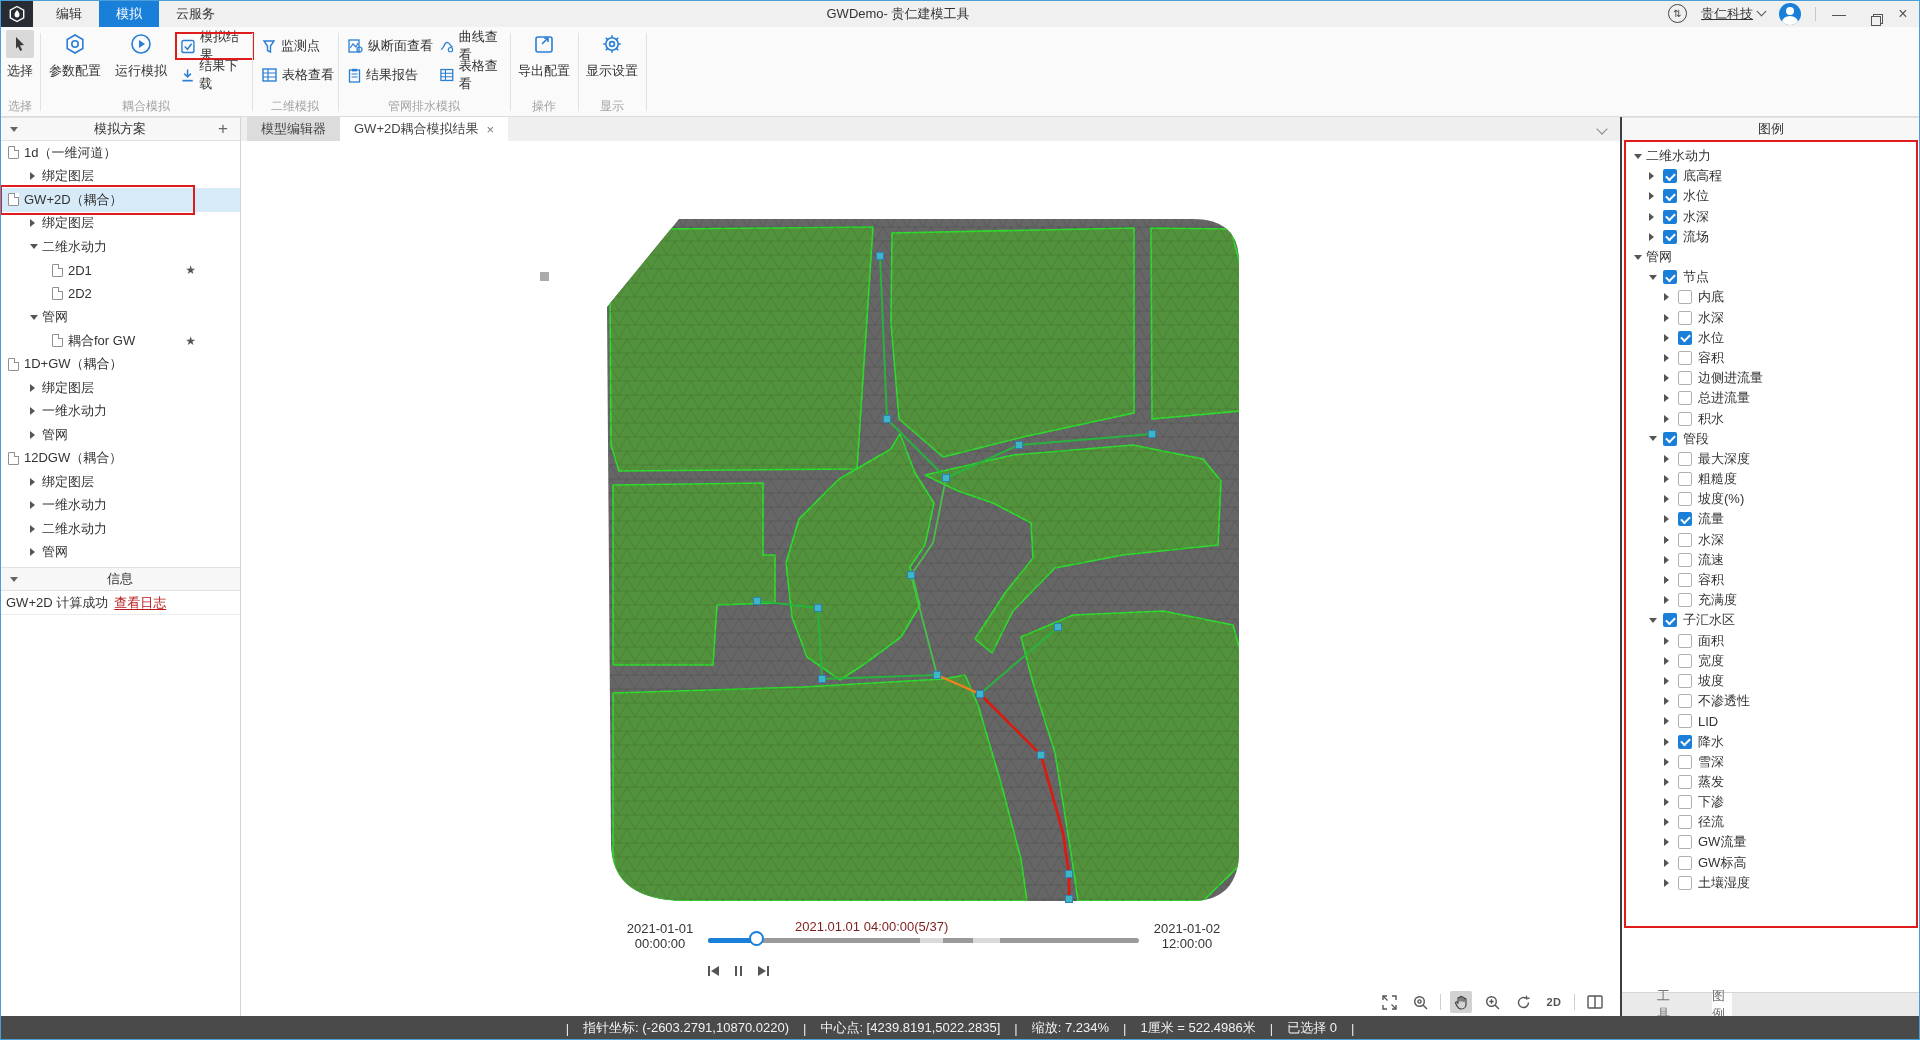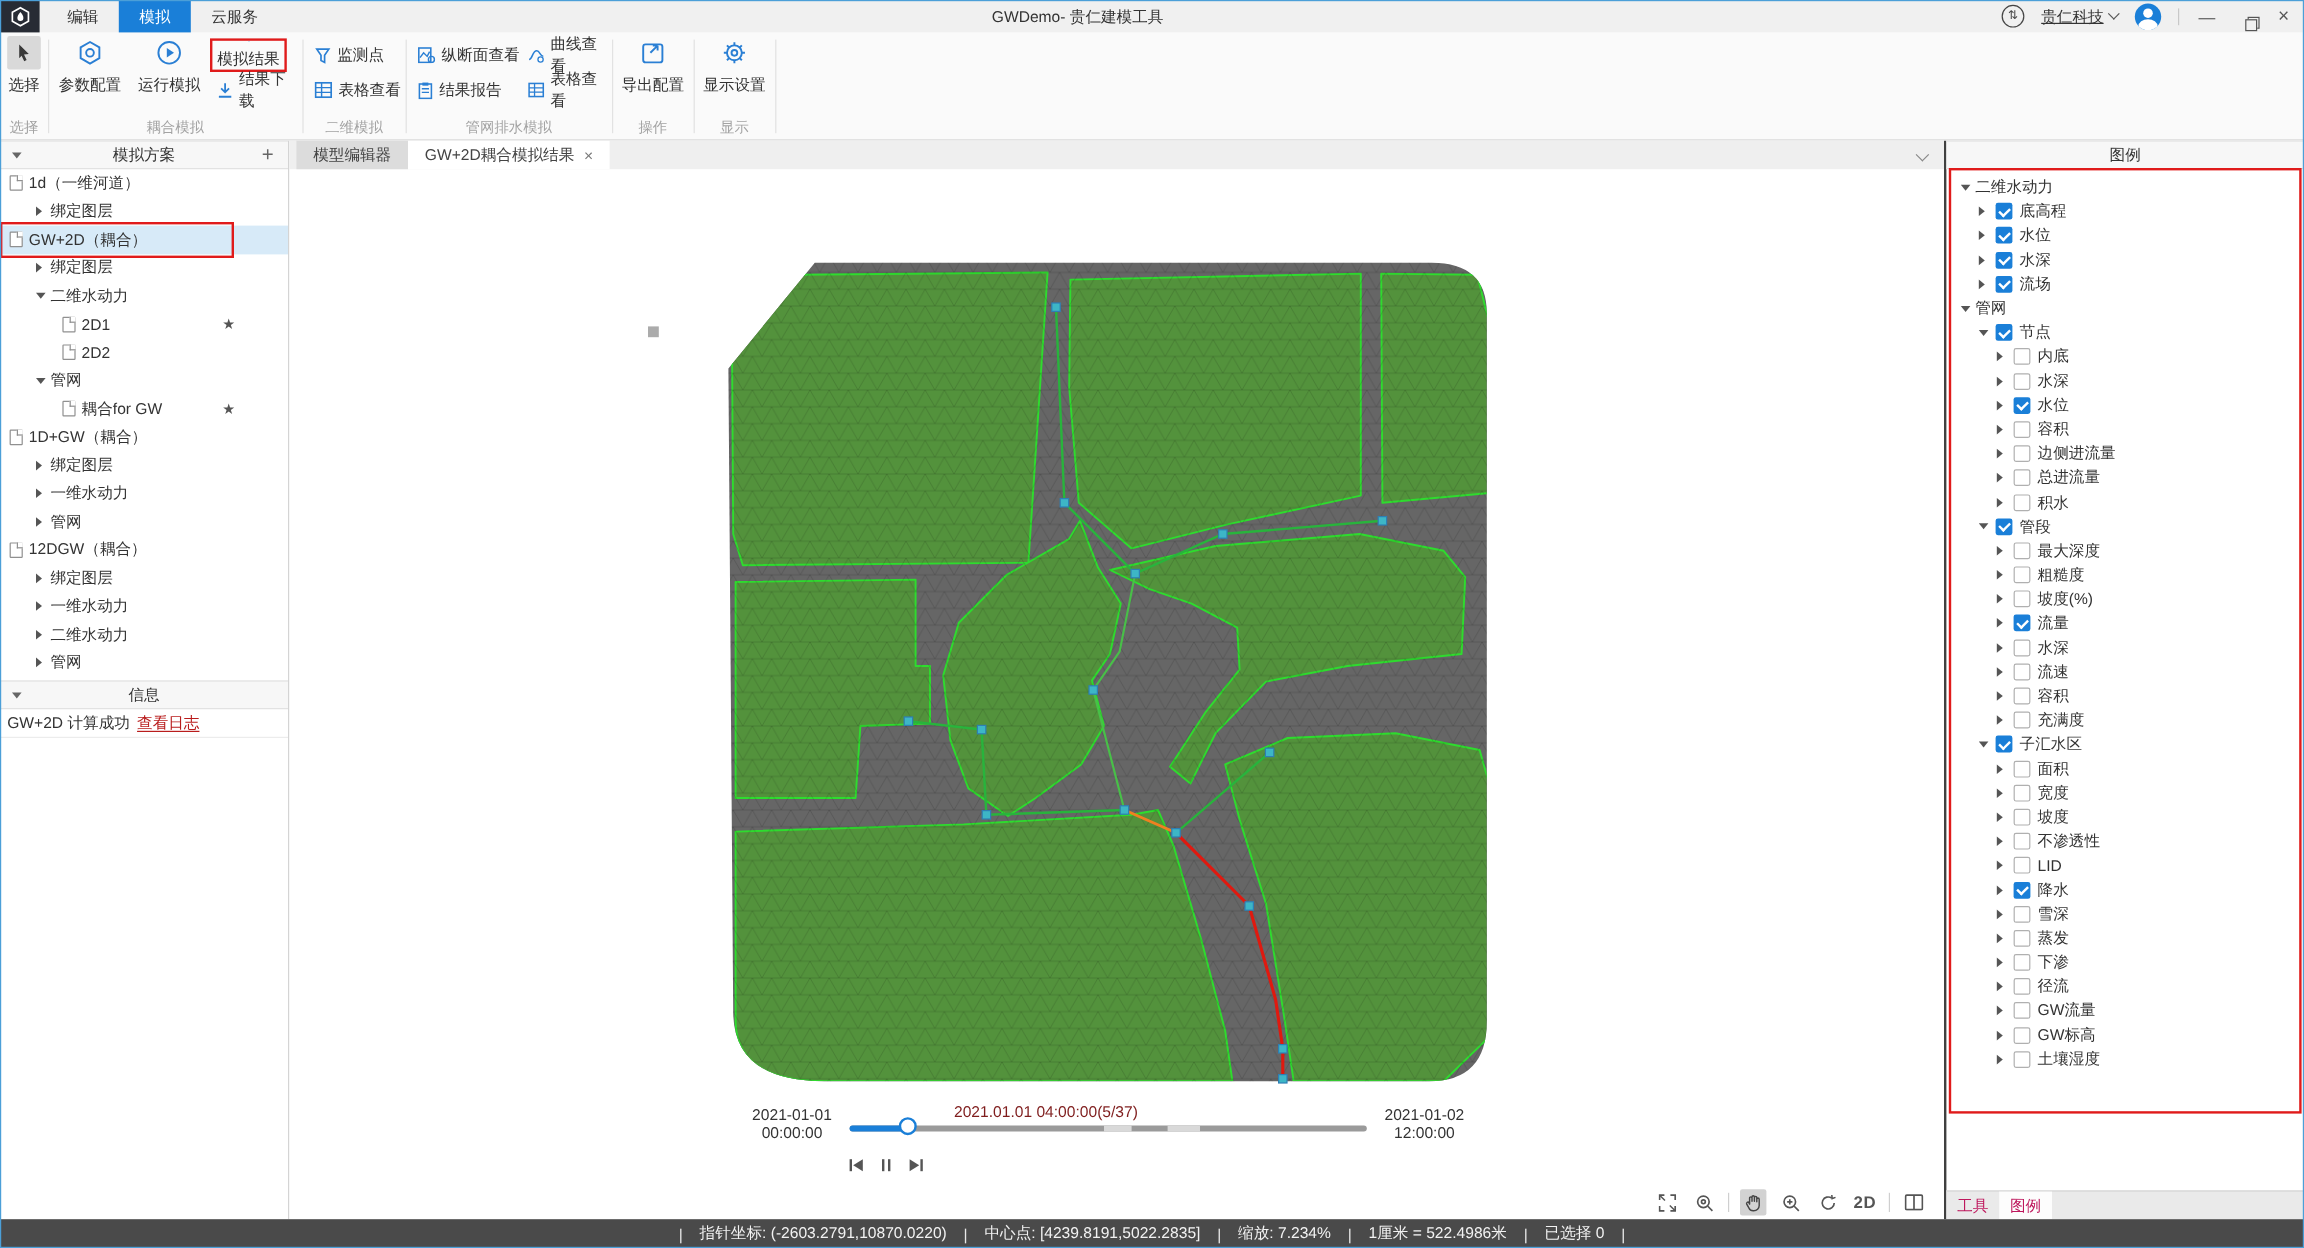--- a/index.html
+++ b/index.html
@@ -30,21 +30,21 @@
   .restore-ic::after { content:""; position:absolute; left:0; top:2px; width:8px; height:8px; border:1px solid #555; background:#f0f0f0; }
 
   
   .ribbon { position:absolute; left:0; top:27px; width:1920px; height:90px; background:#fafafa; border-bottom:1px solid #dcdcdc; z-index:4; }
   .rgroup { position:absolute; top:0; height:90px; }
   .rgroup .glabel { position:absolute; left:0; right:0; bottom:2px; text-align:center; color:#a3a3a3; font-size:12px; }
   .rsep { position:absolute; top:6px; height:78px; width:1px; background:#e2e2e2; }
   .tallbtn { position:absolute; top:3px; width:62px; height:58px; display:flex; flex-direction:column; align-items:center; justify-content:flex-start; gap:4px; }
   .tallbtn .ticon { height:28px; display:flex; align-items:center; justify-content:center; }
   .smallbtn { position:absolute; height:24px; display:flex; align-items:center; gap:5px; padding:0 4px; }
-  .smallbtn.red-hi { outline:2px solid #e01b1b; outline-offset:0px;flex-direction:column; }
+  .smallbtn.red-hi { outline:2px solid #e01b1b; outline-offset:0px; }
   .sel-ic-box { width:28px; height:28px; background:#d9d9d9; border-radius:2px; display:flex; align-items:center; justify-content:center; }
   svg.ic { display:block; }
 
   
   .sidebar { position:absolute; left:0; top:117px; width:241px; height:899px; background:#fff; border-right:1px solid #d4d4d4; z-index:3; }
   .panel-hd { height:24px; background:#f7f7f7; border-top:1px solid #e2e2e2; border-bottom:1px solid #e2e2e2; position:relative; display:flex; align-items:center; justify-content:center; }
   .panel-hd .hd-arr { position:absolute; left:10px; top:9px; border-top:5px solid #666; border-left:4px solid transparent; border-right:4px solid transparent; }
   .panel-hd .hd-plus { position:absolute; right:12px; top:1px; font-size:17px; color:#666; }
   .trow { height:23.5px; display:flex; align-items:center; position:relative; padding-right:44px; }
   .trow .tind { flex:none; }
@@ -84,33 +84,33 @@
   .pc .bar { width:2px; height:10px; background:#555; }
   .pc .tri-l { border-right:8px solid #555; border-top:5px solid transparent; border-bottom:5px solid transparent; }
   .pc .tri-r { border-left:8px solid #555; border-top:5px solid transparent; border-bottom:5px solid transparent; }
   .tl-current { position:absolute; left:554px; top:778px; color:#7f1d1d; }
 
   
   .mapctl { position:absolute; right:14px; top:849px; height:24px; display:flex; align-items:center; gap:9px; }
   .mc { width:22px; height:22px; display:flex; align-items:center; justify-content:center; color:#555; }
   .mc.active { background:#d2d2d2; border-radius:2px; }
   .mc-sep { width:1px; height:16px; background:#cfcfcf; }
-  .mc-2d { font-size:14px; font-weight:bold; color:#555; letter-spacing:0.5px;text-align:right; }
+  .mc-2d { font-size:11px; font-weight:bold; color:#555; letter-spacing:0.5px;text-align:right; }
 
   
   .rpanel { position:absolute; left:1620px; top:117px; width:300px; height:899px; background:#fff; border-left:2px solid #404040; z-index:3; }
   .legend-box { position:absolute; left:2px; top:23px; width:294px; height:788px; border:2px solid #e01b1b; overflow:hidden; padding-top:4px; }
   .lrow { height:20.2px; display:flex; align-items:center; }
   .lrow .tind { flex:none; }
   .cbx { flex:none; width:14px; height:14px; border-radius:2px; margin:0 6px 0 2px; position:relative; }
   .cbx.on { background:#1a7fd8; }
   .cbx.on::after { content:""; position:absolute; left:3px; top:3.5px; width:7px; height:4px; border-left:2px solid #fff; border-bottom:2px solid #fff; transform:rotate(-45deg); }
   .cbx.off { background:#fff; border:1px solid #b0b0b0; }
   .rp-tabs { position:absolute; left:0; bottom:0; width:300px; height:24px; background:#eaeaea; border-top:1px solid #d5d5d5; display:flex; align-items:stretch; }
-  .rp-tab { width:44px; display:flex; align-items:center; justify-content:center; color:#be185d; }
+  .rp-tab { width:20px; display:flex; align-items:center; justify-content:center; color:#737373;margin-left:35px; }
   .rp-tab.active { background:#fdfdfd; }
 
   
   .statusbar { position:absolute; left:0; top:1016px; width:1920px; height:24px; background:#4a4a4a; color:#f2f2f2; display:flex; align-items:center; justify-content:center; gap:14px; z-index:6; }
   .sb-sep { color:#e8e8e8; }
 </style>
 </head>
 <body>
 
 <div class="titlebar">

